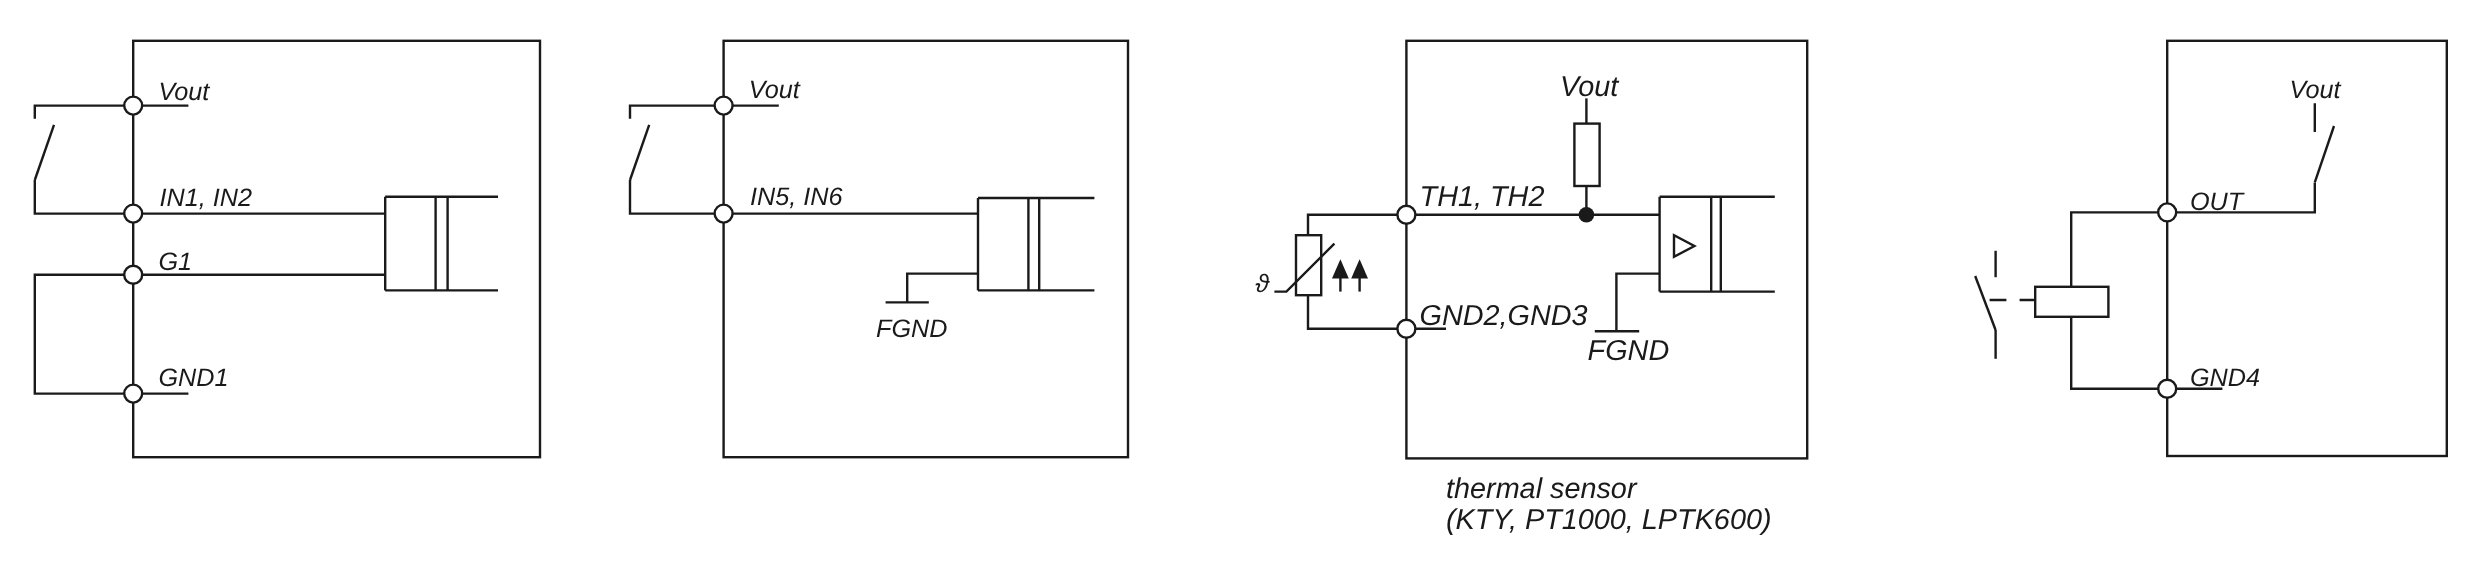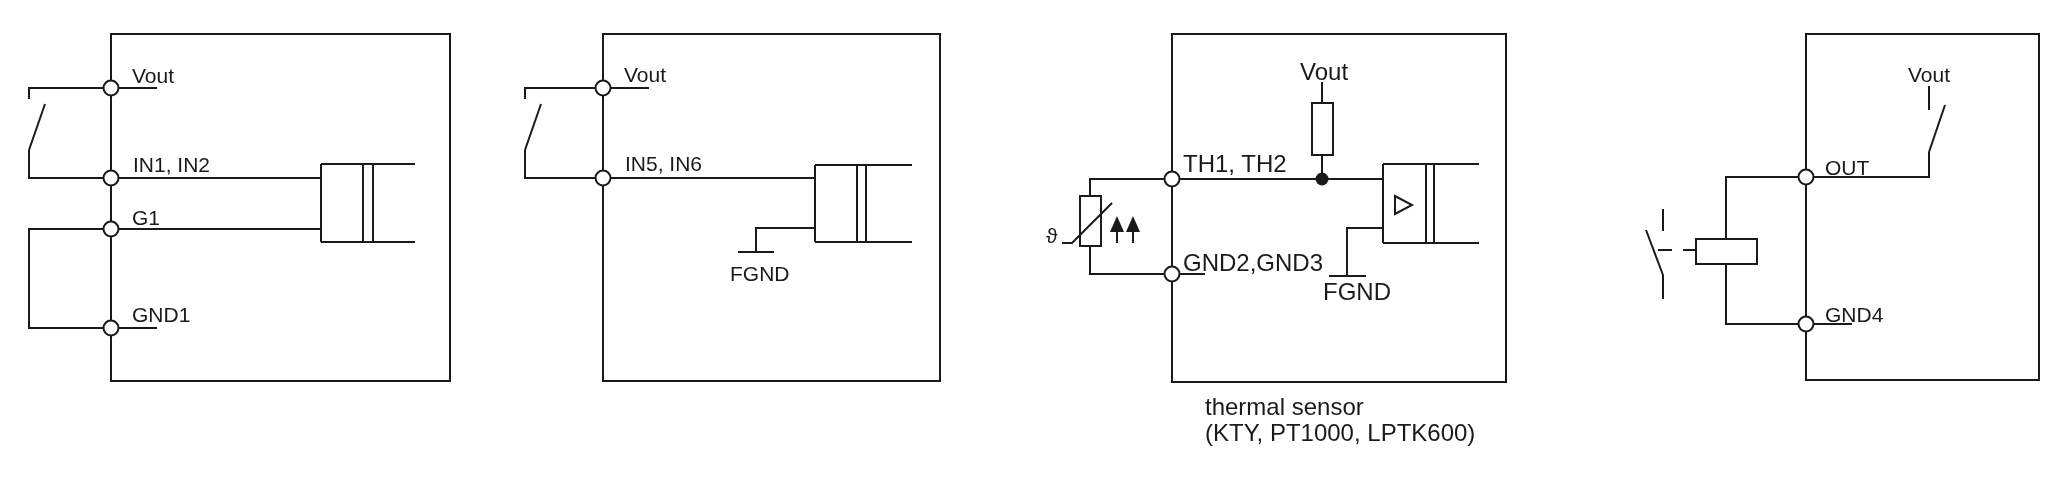--- a/index.html
+++ b/index.html
@@ -1,17 +1,17 @@
 <!DOCTYPE html>
 <html style="--ink: #1a1a1a; --bg: #ffffff;"><head>
 <meta charset="utf-8">
 <style>
   :root { --ink: #1a1a1a; --bg: #ffffff; }
   html, body { margin: 0; padding: 0; background: var(--bg); }
-  .canvas { position: relative; width: 2067px; height: 484px; background: var(--bg); overflow: hidden; }
+  .canvas { position: relative; width: 2067px; height: 484px; background: var(--bg); overflow: hidden; font-style: italic; }
   svg { display: block; }
   .wire  { stroke: var(--ink); stroke-width: 2; fill: none; }
   .dash  { stroke: var(--ink); stroke-width: 2; fill: none; stroke-dasharray: 14 11; }
   .box   { stroke: var(--ink); stroke-width: 2; fill: none; }
   .term  { stroke: var(--ink); stroke-width: 2; fill: #ffffff; }
   .dot   { fill: var(--ink); stroke: none; }
   .tri   { stroke: var(--ink); stroke-width: 2; fill: none; stroke-linejoin: miter; }
   .fill  { fill: var(--ink); stroke: none; }
   .lbl   { font-family: "Liberation Sans", sans-serif; font-size: 21px; fill: var(--ink); }
   .lbl-lg{ font-family: "Liberation Sans", sans-serif; font-size: 24px; fill: var(--ink); }

